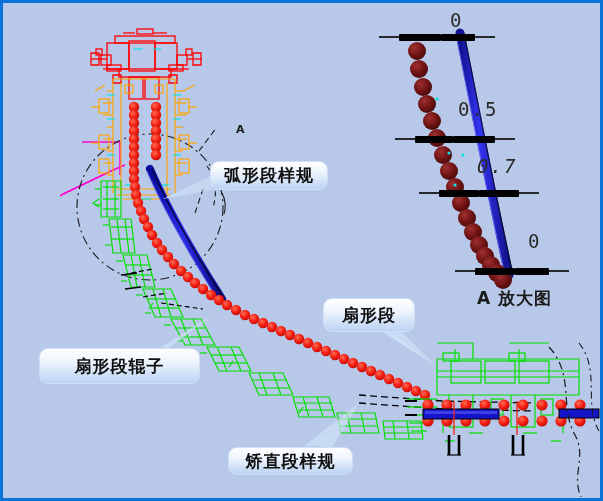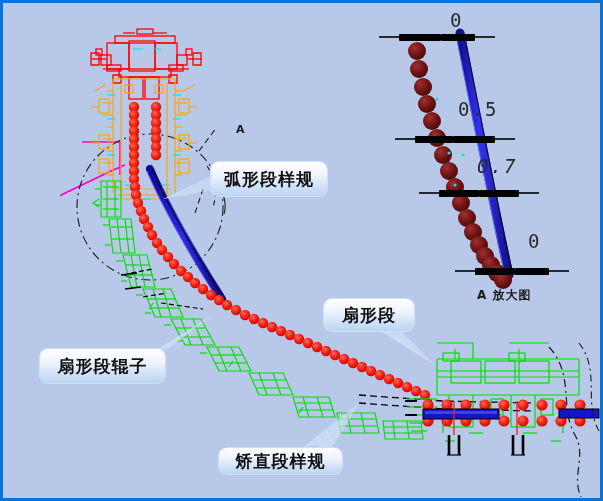--- a/index.html
+++ b/index.html
@@ -37,24 +37,24 @@
     font-family: "DejaVu Sans", "Liberation Sans", sans-serif;
     font-size: 17px;
     font-weight: 700;
     letter-spacing: 1px;
     display: flex;
     align-items: center;
     justify-content: center;
     white-space: nowrap;
     user-select: none;
   }
-  #callout-arc      { left: 207px; top: 158px; width: 118px; height: 36px; }
-  #callout-rollers  { left: 36px;  top: 345px; width: 127px; height: 36px; }
+  #callout-arc      { left: 207px; top: 158px; width: 118px; height: 29px; }
+  #callout-rollers  { left: 36px;  top: 345px; width: 161px; height: 36px; }
   #callout-sector   { left: 320px; top: 295px; width: 92px;  height: 34px; }
-  #callout-straight { left: 215px; top: 444px; width: 125px; height: 28px; }
+  #callout-straight { left: 225px; top: 444px; width: 125px; height: 28px; }
 
   .dim-text {
     position: absolute;
     font-family: "DejaVu Sans Mono", "Liberation Mono", monospace;
     font-size: 19px;
     color: #2a2a2a;
     letter-spacing: 2px;
     user-select: none;
   }
   #dim-0-top    { left: 447px; top: 6px; }
@@ -67,21 +67,21 @@
     font-family: "DejaVu Sans", "Liberation Sans", sans-serif;
     color: #1a1a1a;
     user-select: none;
   }
   #mark-a-section {
     left: 233px; top: 120px;
     font-size: 11px; font-weight: 700;
   }
   #mark-a-detail {
     left: 474px; top: 284px;
-    font-size: 12px; font-weight: 700; letter-spacing: 1px;
+    font-size: 17px; font-weight: 700; letter-spacing: 1px;
   }
 </style>
 </head>
 <body>
 
 <div id="stage">
 
   <svg id="canvas-layer" viewBox="0 0 603 501">
     <defs>
       <linearGradient id="pointerGrad" x1="0" y1="0" x2="1" y2="0">

